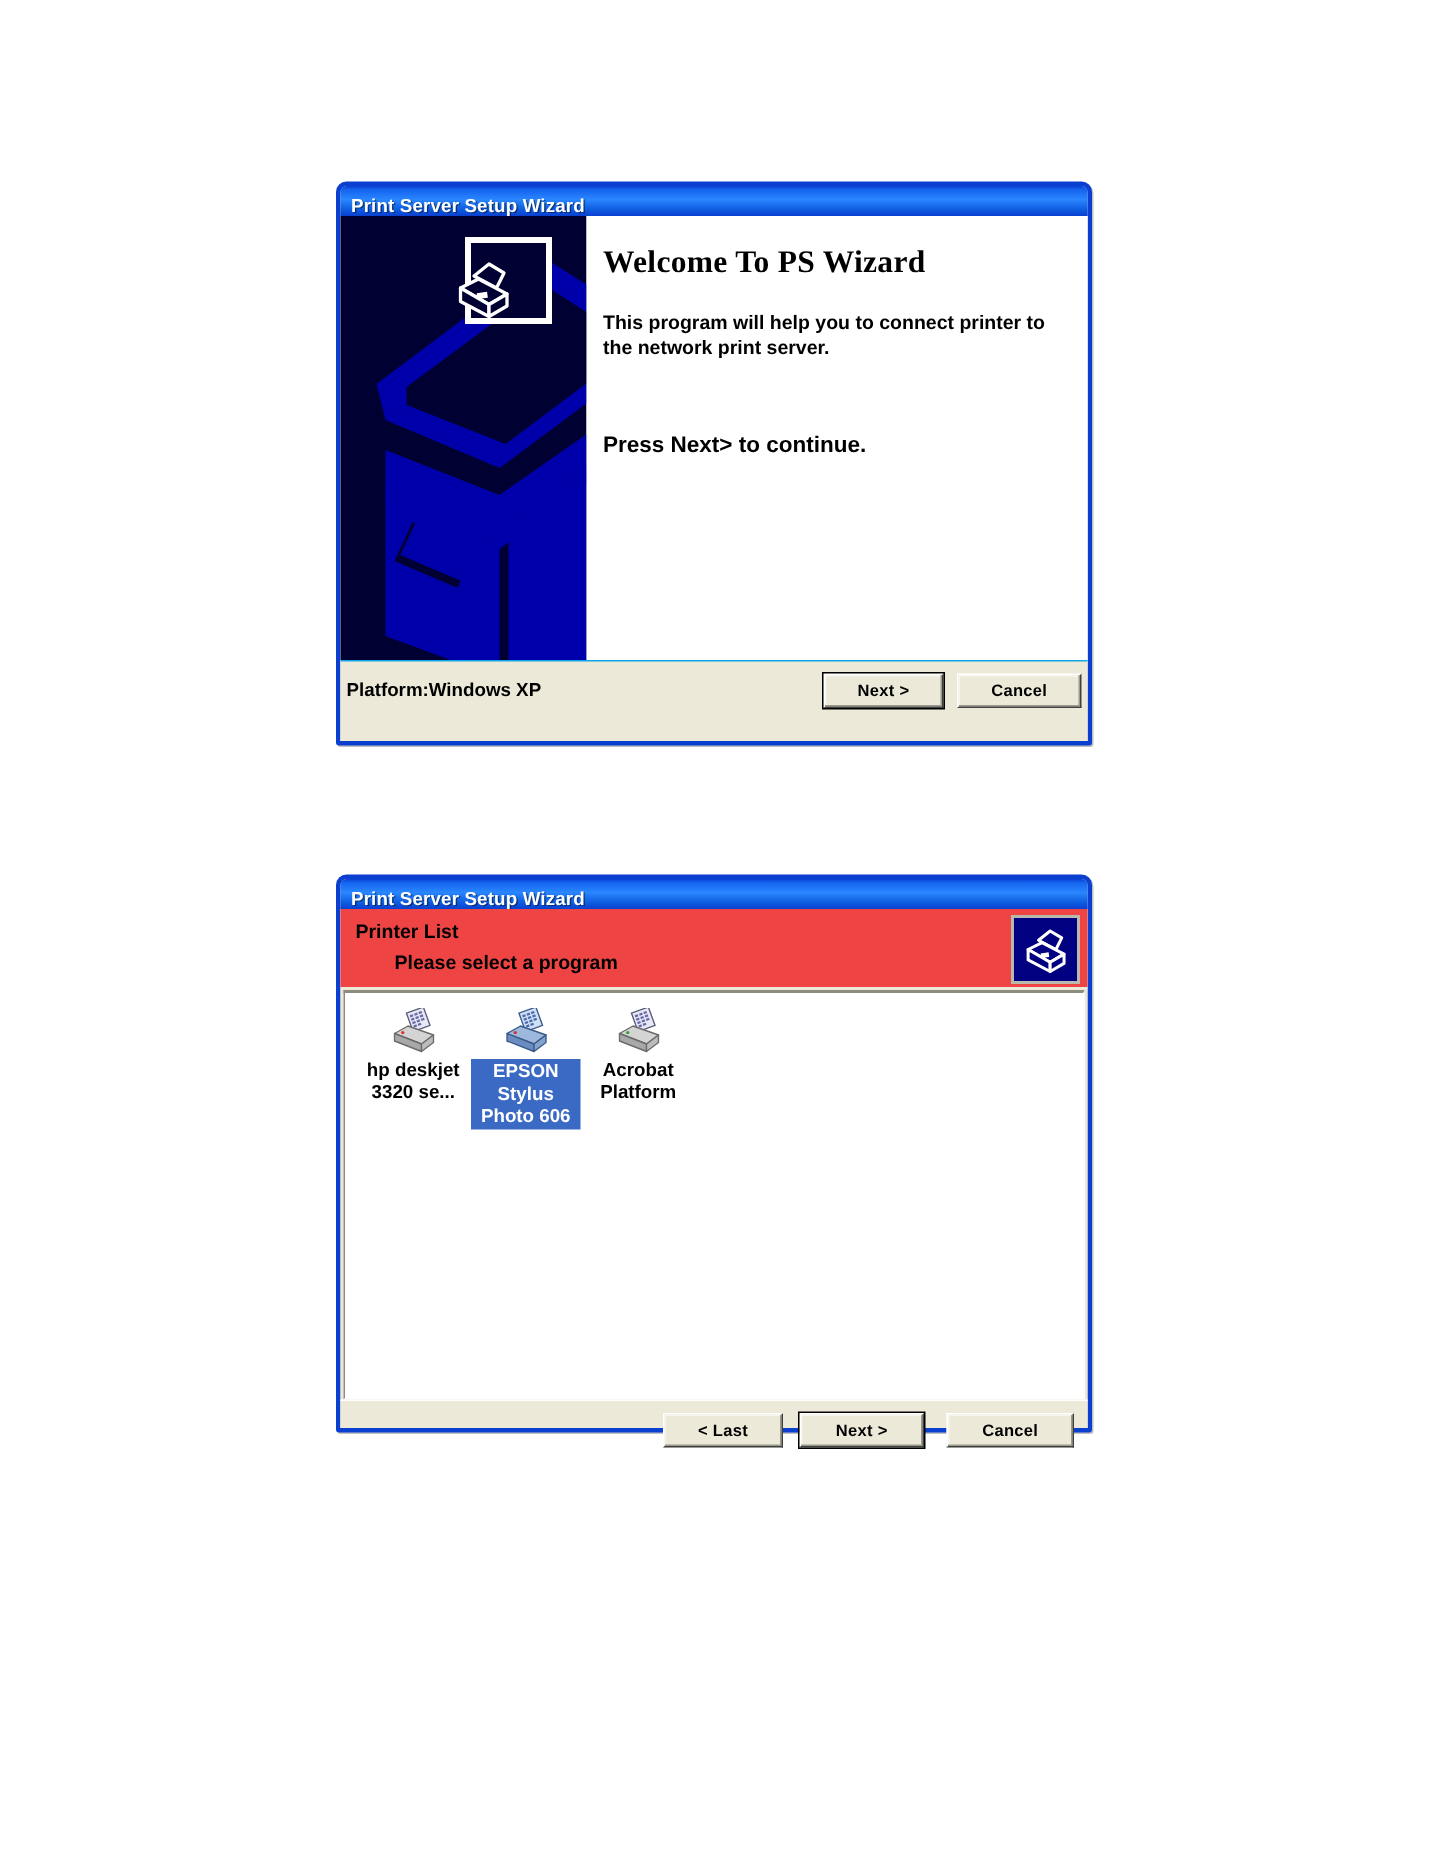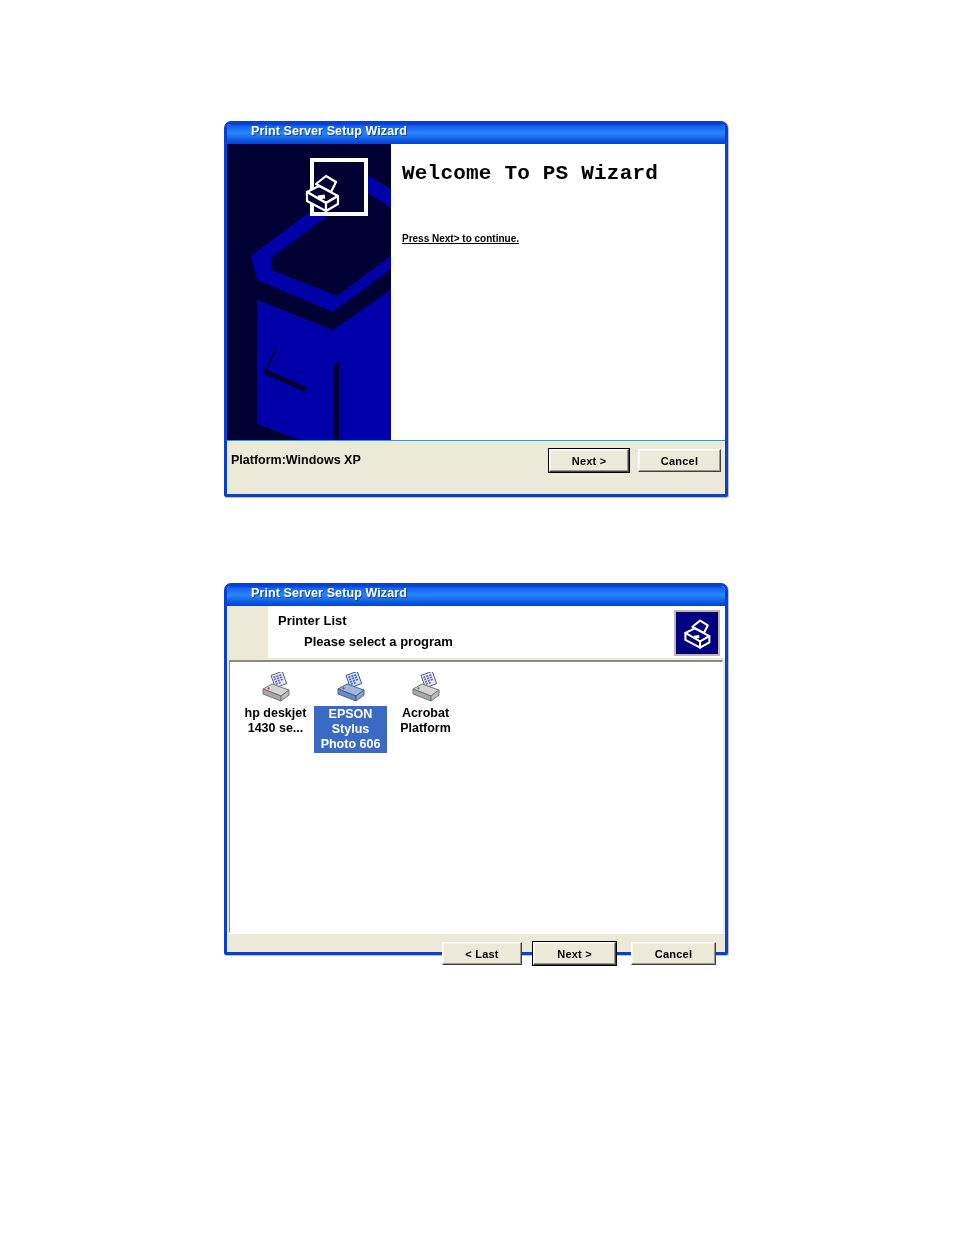--- a/index.html
+++ b/index.html
@@ -27,22 +27,22 @@
   .titlebar {
     height: 20px;
     background: linear-gradient(to bottom,
         #0a3fd0 0%,
         #1464ef 12%,
         #2a86ff 45%,
         #0e5de0 78%,
         #0a3fd0 100%);
     border-radius: 4px 4px 0 0;
     display: flex;
-    align-items: flex-start;
-    padding-left: 24px;
+    align-items: flex-end;
+    padding-left: 7px;
     box-sizing: border-box;
   }
   .titlebar-text {
     color: #ffffff;
     font-size: 12.5px;
     font-weight: bold;
     letter-spacing: 0.1px;
     text-shadow: 1px 1px 0 rgba(0,0,0,0.45);
     white-space: nowrap;
     font-family: "Liberation Sans", sans-serif;
@@ -125,36 +125,35 @@
     background: #ffffff;
     box-sizing: border-box;
     padding: 18px 20px 0 11px;
   }
   .welcome-heading {
     font-size: 21px;
     font-weight: bold;
     color: #000000;
     letter-spacing: 0.2px;
     margin: 0 0 19px 0;
-    font-family: Liberation Mono, monospace;
+    font-family: Liberation Serif, serif;
   }
   .welcome-body {
     font-size: 13px;
     font-weight: bold;
     color: #000000;
     line-height: 1.32;
     margin: 0;
     max-width: 305px;
   }
   .welcome-press {
-    font-size: 10px;
+    font-size: 15px;
     font-weight: bold;
     color: #000000;
     margin: 48px 0 0 0;
-    text-decoration: underline;
   }
   .footerbar {
     position: absolute;
     left: 0;
     right: 0;
     top: 296px;
     bottom: 0;
     background: #ece9d8;
     border-top: 1px solid #0ea5e9;
   }
@@ -196,22 +195,21 @@
     right: 0;
     bottom: 0;
     background: #ece9d8;
   }
   .list-header {
     position: absolute;
     left: 0;
     top: 0;
     right: 0;
     height: 52px;
-    background: #ffffff;
-    margin-left: 41px;
+    background: #ef4444;
   }
   .hdr-title {
     position: absolute;
     left: 10px;
     top: 7px;
     font-size: 13px;
     font-weight: bold;
     color: #000000;
     white-space: nowrap;
   }
@@ -362,20 +360,21 @@
 
             <path d="M26 33 L26 41 L38 34 L38 26 Z" fill="#000033"></path>
           </g>
           <rect x="18" y="25" width="7" height="4" fill="#ffffff" transform="rotate(-8 21 27)"></rect>
         </svg>
       </div>
     </div>
 
     <div class="content-pane">
       <h1 class="welcome-heading">Welcome To PS Wizard</h1>
+      <p class="welcome-body">This program will help you to connect printer to the network print server.</p>
       <p class="welcome-press">Press Next&gt; to continue.</p>
     </div>
 
     <div class="footerbar">
       <span class="platform-text">Platform:Windows XP</span>
       <div class="btn default-btn btn-next">Next &gt;</div>
       <div class="btn btn-cancel">Cancel</div>
     </div>
 
   </div>
@@ -429,21 +428,21 @@
             </g>
 
             <path d="M4 17 L13 12 L30 18 L22 24 Z" fill="#d4d4d4" stroke="#6b6b6b" stroke-width="0.9" stroke-linejoin="round"></path>
 
             <path d="M4 17 L4 22 L22 29 L22 24 Z" fill="#a8a8a8" stroke="#6b6b6b" stroke-width="0.9" stroke-linejoin="round"></path>
 
             <path d="M22 24 L22 29 L30 23 L30 18 Z" fill="#bcbcbc" stroke="#6b6b6b" stroke-width="0.9" stroke-linejoin="round"></path>
             <circle cx="9.5" cy="16.4" r="1.1" fill="#e03030"></circle>
           </svg>
         </span>
-        <span class="printer-label">hp deskjet 1430 se...</span>
+        <span class="printer-label">hp deskjet 3320 se...</span>
       </div>
 
       <div class="printer-item selected">
         <span class="printer-icon-wrap">
           <svg width="34" height="30" viewBox="0 0 34 30">
             <g transform="rotate(-20 20 8)">
               <rect x="14" y="1" width="12" height="13" fill="#cfe0f4" stroke="#3a5a8a" stroke-width="0.9"></rect>
               <g fill="#4a6ab0">
                 <rect x="15.5" y="3" width="2.2" height="1.5"></rect>
                   <rect x="18.6" y="3" width="2.2" height="1.5"></rect>

